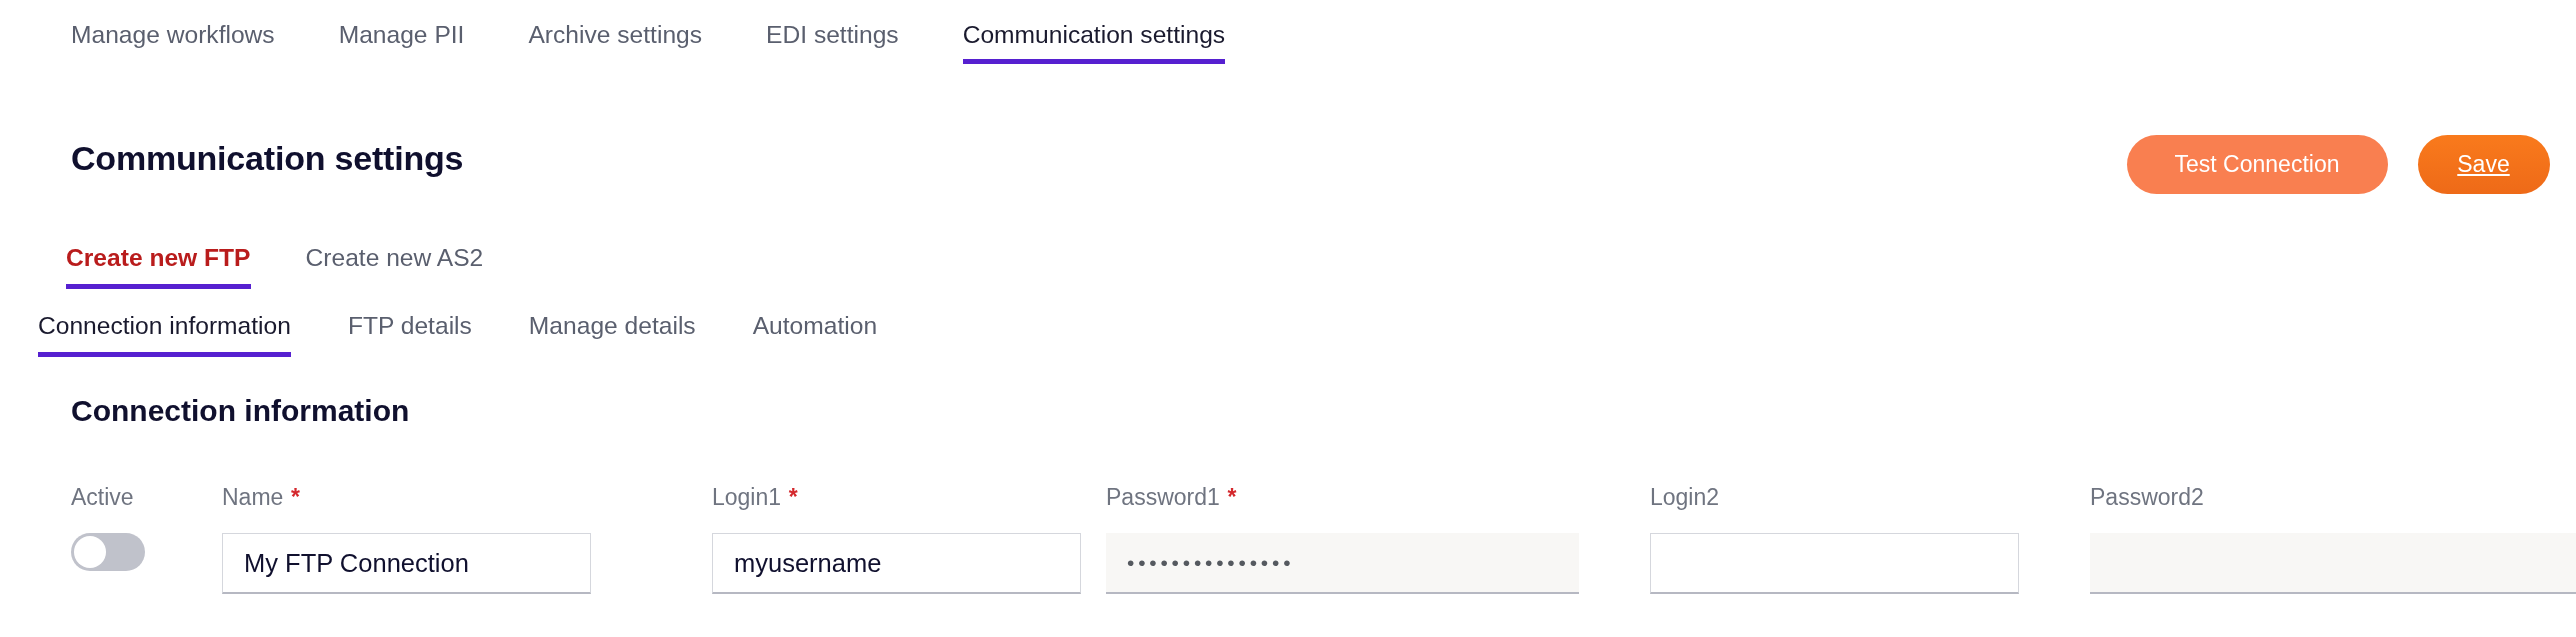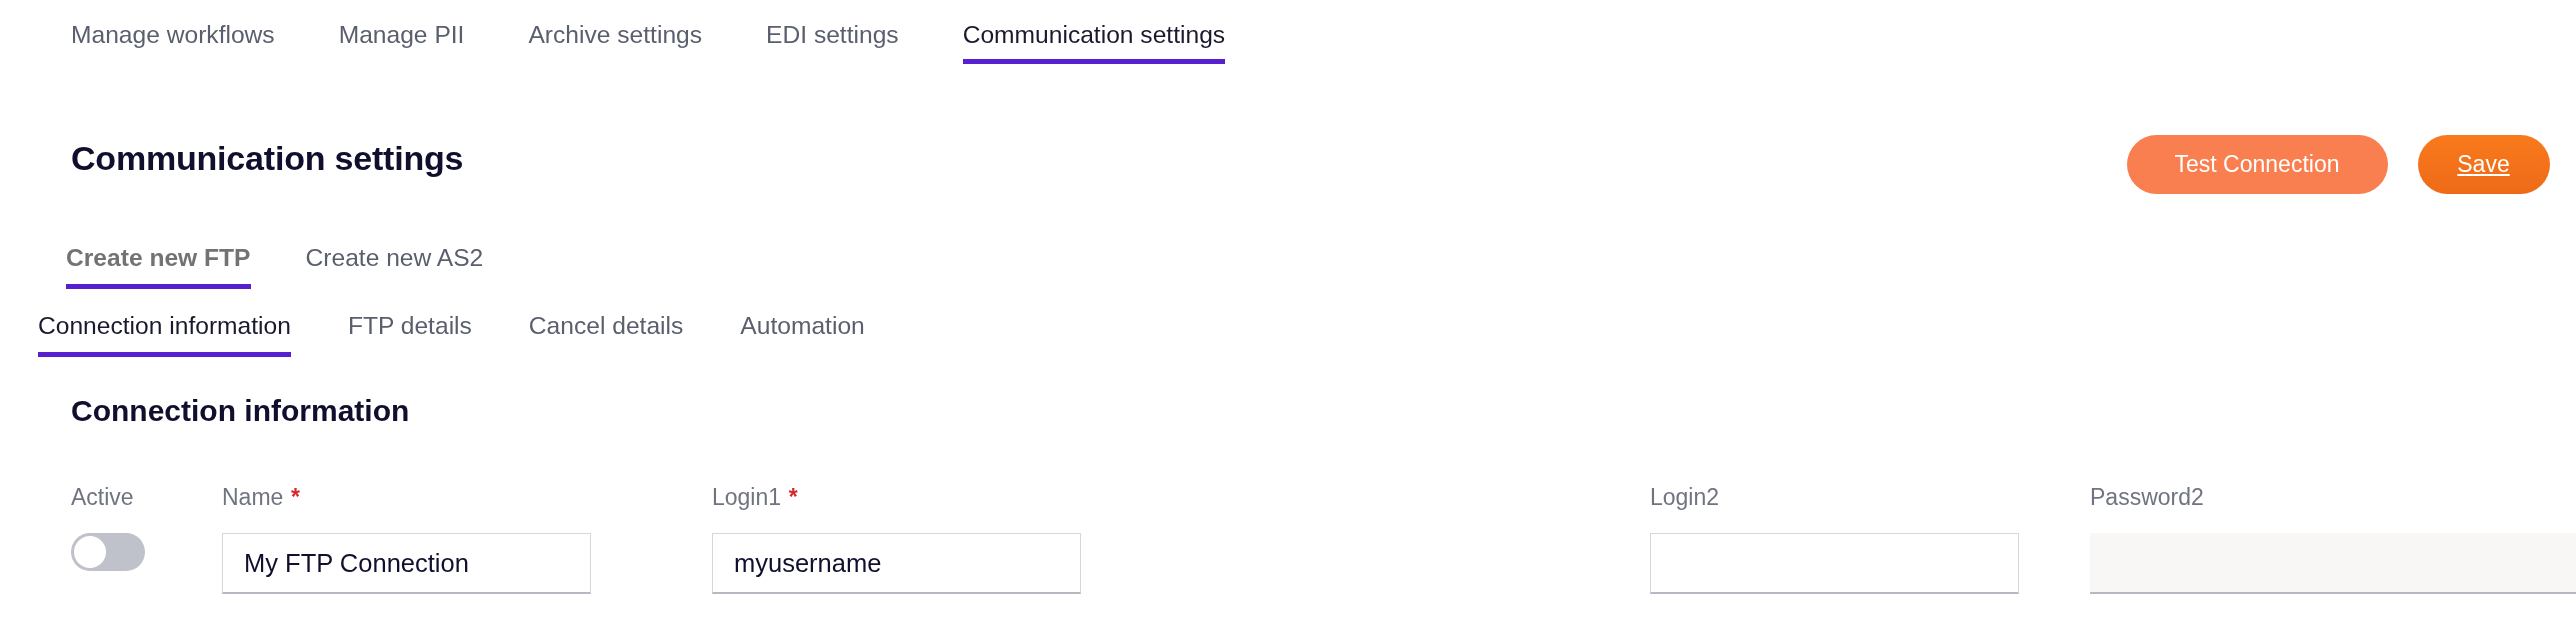--- a/index.html
+++ b/index.html
@@ -101,21 +101,21 @@
   .subtab {
     position: relative;
     font-size: 24.6px;
     line-height: 28px;
     color: #5a5f6e;
     padding: 0 0 17px 0;
     margin-right: 55px;
     white-space: nowrap;
     cursor: pointer;
   }
-  .subtab.active { color: #737373; font-weight: bold; }
+  .subtab.active { color: #b91c1c; font-weight: bold; }
   .subtab.active::after {
     content: "";
     position: absolute;
     left: 0; right: 0; bottom: 0;
     height: 4.7px;
     background: #5620d0;
   }
 
   
   .thirdtabs {
@@ -263,21 +263,21 @@
   </nav>
 
   <nav class="thirdtabs">
     <div class="thirdtab active">
       <span>Connection information</span>
     </div>
     <div class="thirdtab">
       <span>FTP details</span>
     </div>
     <div class="thirdtab">
-      <span>Cancel details</span>
+      <span>Manage details</span>
     </div>
     <div class="thirdtab">
       <span>Automation</span>
     </div>
   </nav>
 
   <h2 class="section-title">Connection information</h2>
 
   <div class="form-row">
 
@@ -291,20 +291,26 @@
     <div class="field" style="left:222px; width:369px;">
       <span class="field-label"><span>Name</span><span class="req">*</span></span>
       <div class="input-box input-outlined">My FTP Connection</div>
     </div>
 
     <div class="field" style="left:682px; width:369px;margin-left:30px;">
       <span class="field-label"><span>Login1</span><span class="req">*</span></span>
       <div class="input-box input-outlined">myusername</div>
     </div>
 
+    <div class="field" style="left:1106px; width:473px;">
+      <span class="field-label"><span>Password1</span><span class="req">*</span></span>
+      <div class="input-box input-filled">
+          <span class="dots">•••••••••••••••</span>
+        </div>
+    </div>
 
     <div class="field" style="left:1650px; width:369px;">
       <span class="field-label">Login2</span>
       <div class="input-box input-outlined"></div>
     </div>
 
     <div class="field" style="left:2090px; width:486px;">
       <span class="field-label">Password2</span>
       <div class="input-box input-filled"></div>
     </div>

